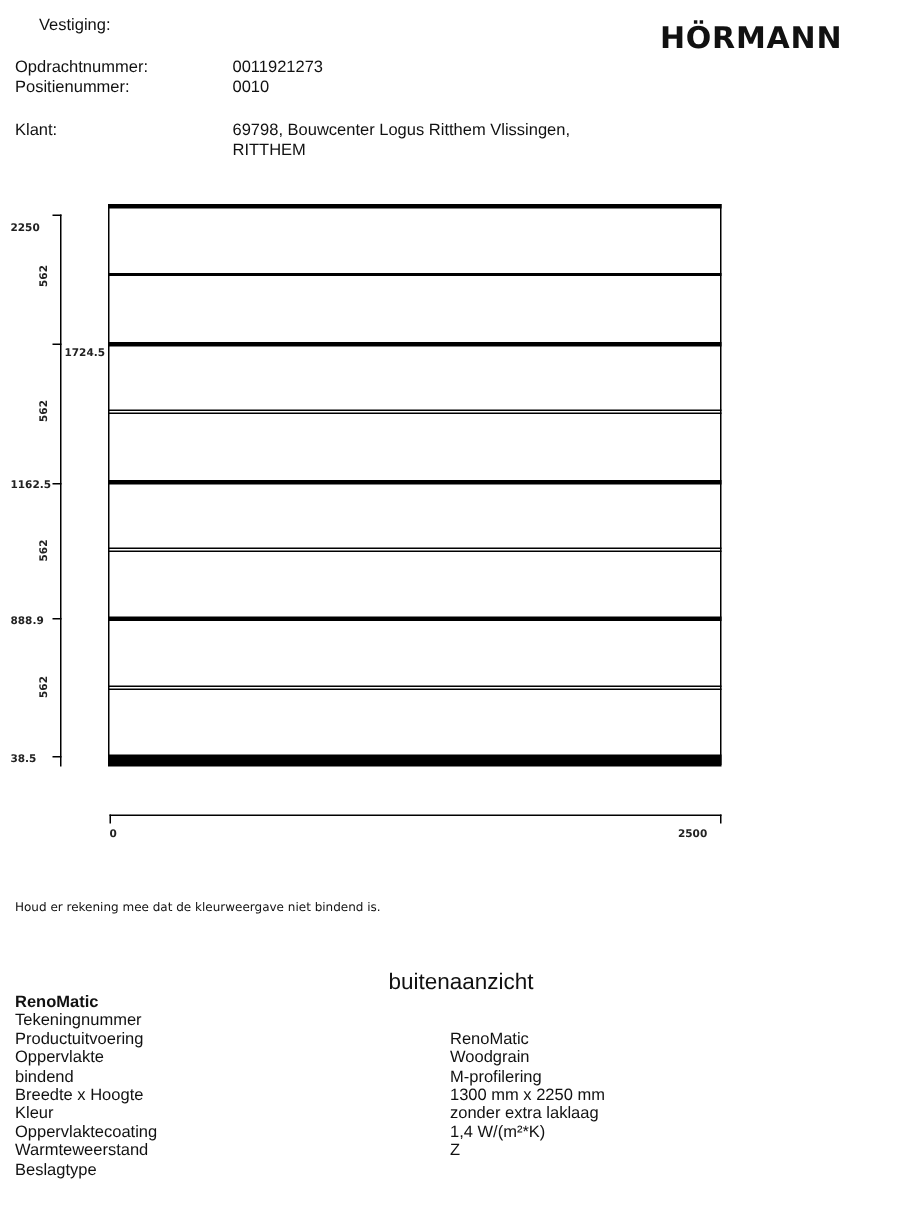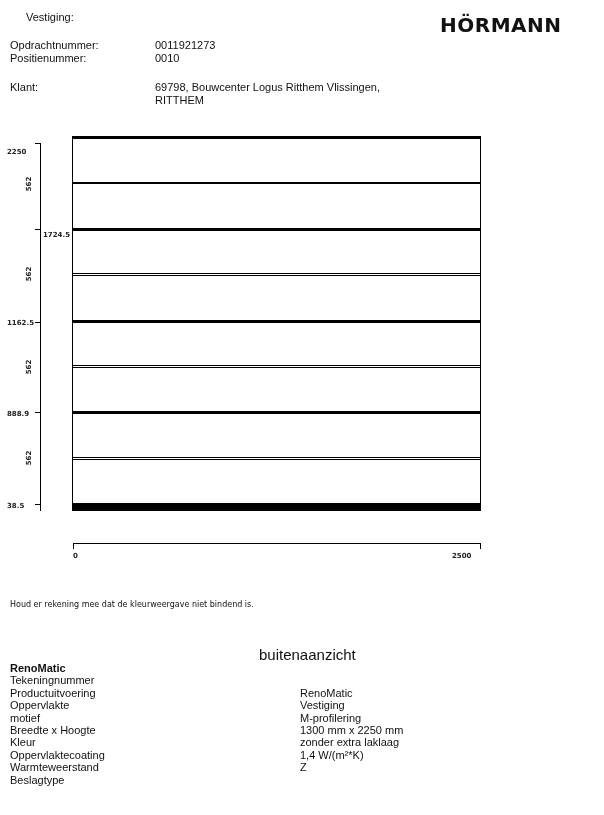--- a/index.html
+++ b/index.html
@@ -90,30 +90,30 @@
 <div class="abs small" style="left:10px;top:600px;">Houd er rekening mee dat de kleurweergave niet bindend is.</div>
 
 <div class="abs heading" style="left:259px;top:646px;">buitenaanzicht</div>
 
 <div class="abs" style="left:10px;top:662px;font-size:11px;font-weight:bold;line-height:12.4px;">RenoMatic</div>
 
 <div class="abs spec-list" style="left:10px;top:674.4px;">
   <div>Tekeningnummer</div>
   <div>Productuitvoering</div>
   <div>Oppervlakte</div>
-  <div>motief</div>
+  <div>bindend</div>
   <div>Breedte x Hoogte</div>
   <div>Kleur</div>
   <div>Oppervlaktecoating</div>
   <div>Warmteweerstand</div>
   <div>Beslagtype</div>
 </div>
 
 <div class="abs spec-list" style="left:300px;top:674.4px;">
   <div>&nbsp;</div>
   <div>RenoMatic</div>
-  <div>Vestiging</div>
+  <div>Woodgrain</div>
   <div>M-profilering</div>
   <div>1300 mm x 2250 mm</div>
   <div>zonder extra laklaag</div>
   <div>1,4 W/(m²*K)</div>
   <div>Z</div>
 </div>
 
 </body></html>

